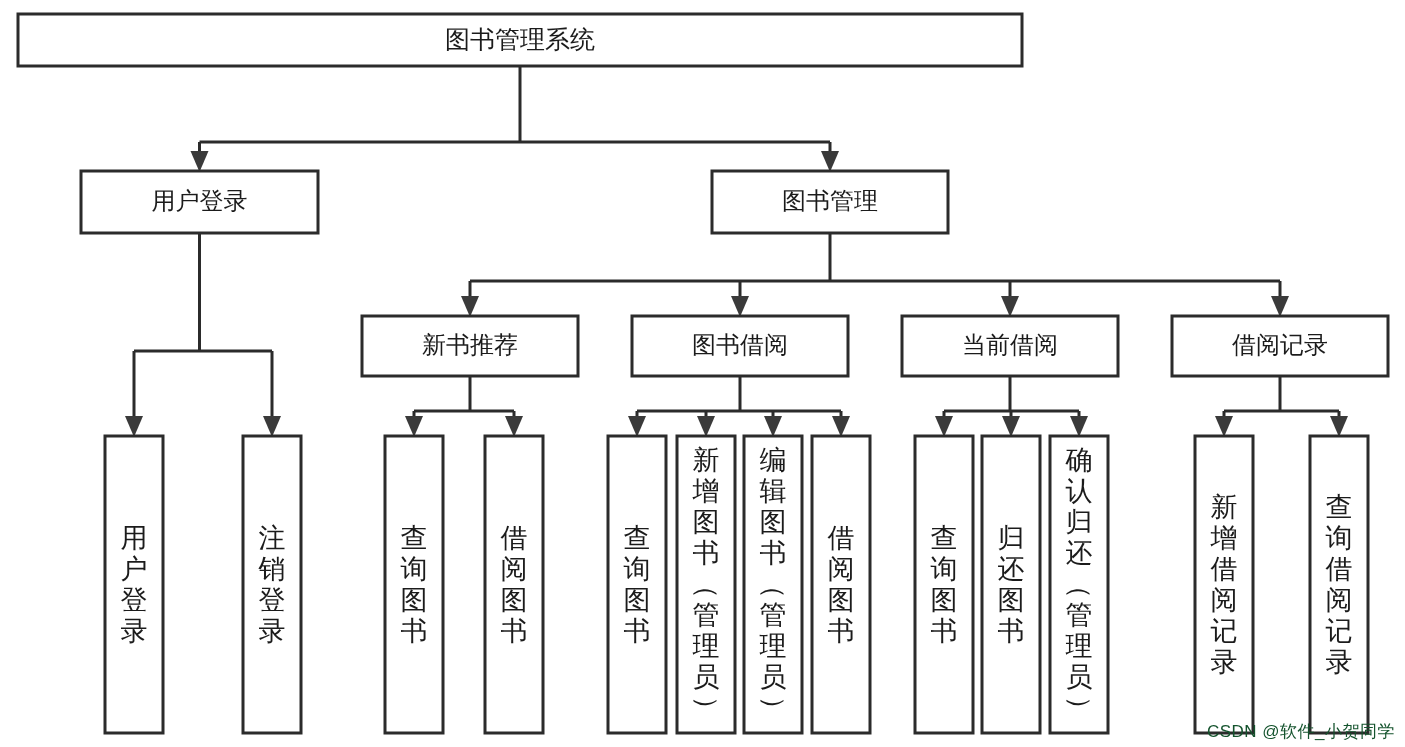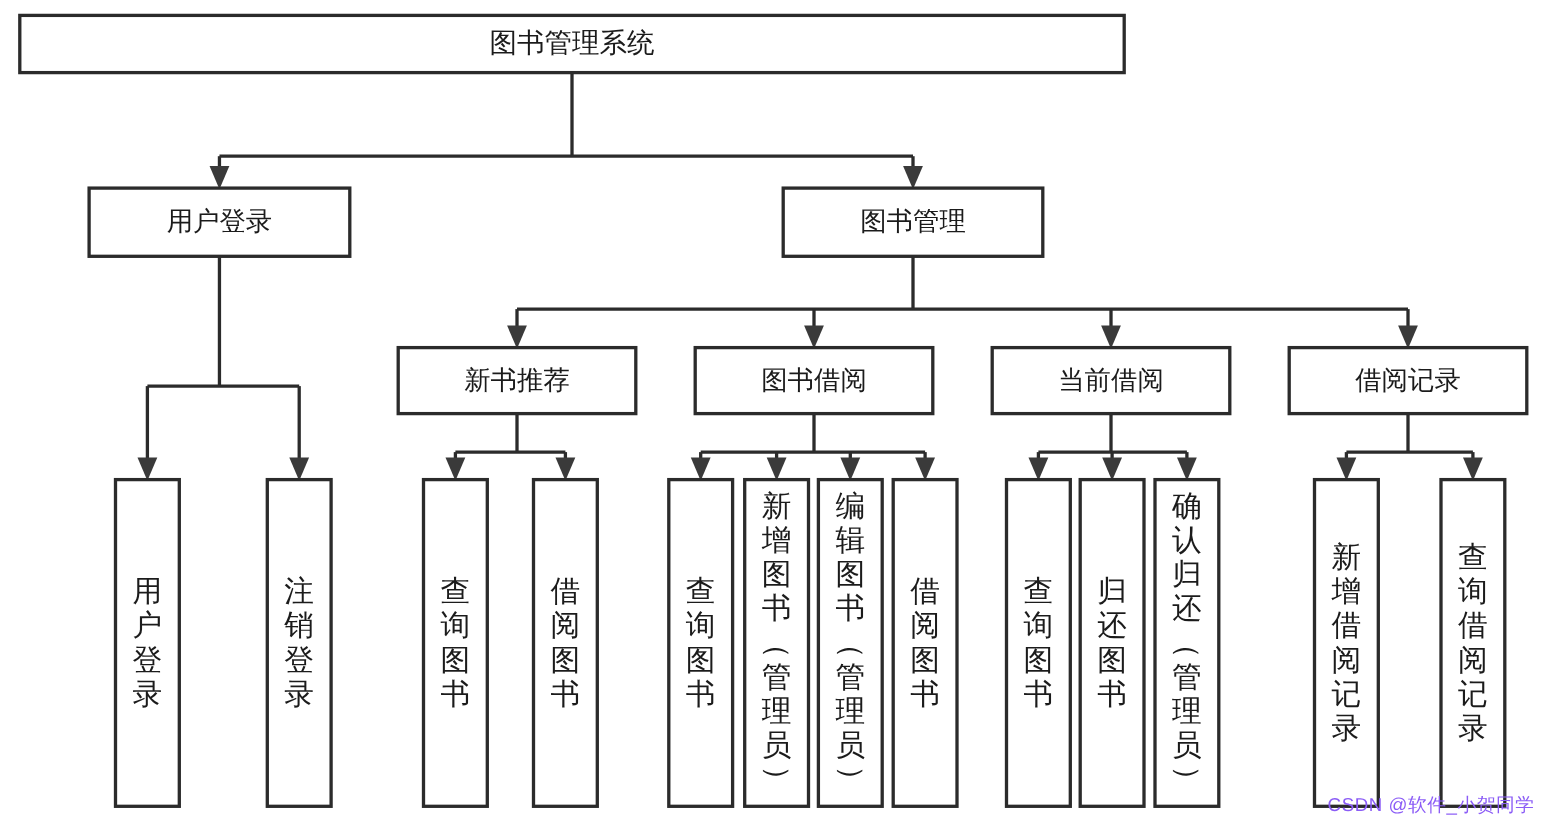--- a/index.html
+++ b/index.html
@@ -50,21 +50,21 @@
   .vert-label-char {
     fill: #1b1b1b;
     font-family: "Liberation Sans", "DejaVu Sans", sans-serif;
     font-size: 27px;
     text-anchor: middle;
   }
   .watermark {
     position: absolute;
     right: 10px;
     bottom: 4px;
-    color: #8b5cf6;
+    color: #14532d;
     font-size: 17px;
     font-family: "Liberation Sans", "DejaVu Sans", sans-serif;
     letter-spacing: 0.5px;
     white-space: nowrap;
     user-select: none;
   }
 </style>
 </head>
 <body>
 

